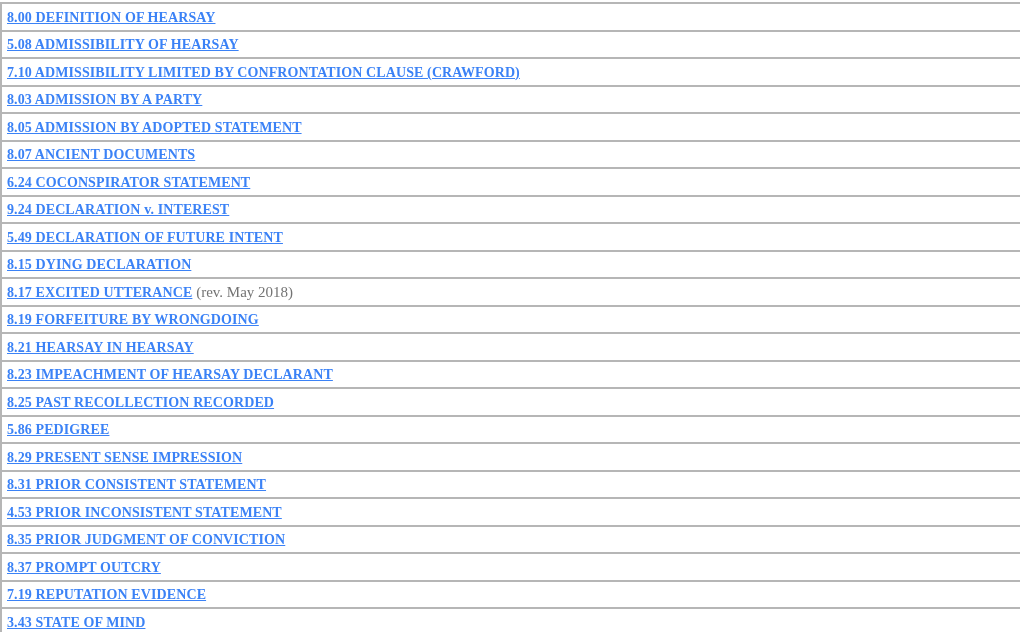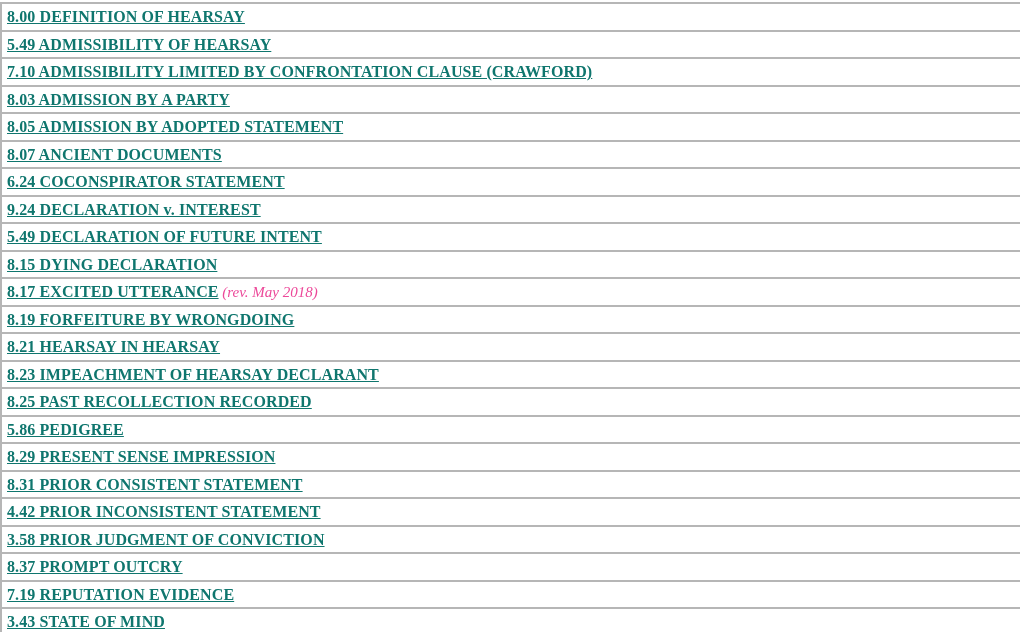--- a/index.html
+++ b/index.html
@@ -33,44 +33,43 @@
   #index-table td {
     border-bottom: 2px solid #b6b6b6;
     padding: 0 0 0 5px;
     vertical-align: middle;
     height: 25.5px;
     line-height: 15px;
     white-space: nowrap;
   }
 
   a.idx-link {
-    color: #0f766e;
+    color: #3b82f6;
     font-weight: bold;
-    font-size: 16px;
+    font-size: 14px;
     text-decoration: underline;
     letter-spacing: 0.1px;
   }
 
   .rev-note {
-    color: #ec4899;
-    font-style: italic;
+    color: #737373;
     font-weight: normal;
     font-size: 15px;
   }
 </style>
 </head>
 <body>
 
 <table id="index-table">
   <tbody>
       <tr>
         <td><a class="idx-link" href="#">8.00 DEFINITION OF HEARSAY</a></td>
       </tr>
       <tr>
-        <td><a class="idx-link" href="#">5.49 ADMISSIBILITY OF HEARSAY</a></td>
+        <td><a class="idx-link" href="#">5.08 ADMISSIBILITY OF HEARSAY</a></td>
       </tr>
       <tr>
         <td><a class="idx-link" href="#">7.10 ADMISSIBILITY LIMITED BY CONFRONTATION CLAUSE (CRAWFORD)</a></td>
       </tr>
       <tr>
         <td><a class="idx-link" href="#">8.03 ADMISSION BY A PARTY</a></td>
       </tr>
       <tr>
         <td><a class="idx-link" href="#">8.05 ADMISSION BY ADOPTED STATEMENT</a></td>
       </tr>
@@ -107,24 +106,24 @@
       <tr>
         <td><a class="idx-link" href="#">5.86 PEDIGREE</a></td>
       </tr>
       <tr>
         <td><a class="idx-link" href="#">8.29 PRESENT SENSE IMPRESSION</a></td>
       </tr>
       <tr>
         <td><a class="idx-link" href="#">8.31 PRIOR CONSISTENT STATEMENT</a></td>
       </tr>
       <tr>
-        <td><a class="idx-link" href="#">4.42 PRIOR INCONSISTENT STATEMENT</a></td>
+        <td><a class="idx-link" href="#">4.53 PRIOR INCONSISTENT STATEMENT</a></td>
       </tr>
       <tr>
-        <td><a class="idx-link" href="#">3.58 PRIOR JUDGMENT OF CONVICTION</a></td>
+        <td><a class="idx-link" href="#">8.35 PRIOR JUDGMENT OF CONVICTION</a></td>
       </tr>
       <tr>
         <td><a class="idx-link" href="#">8.37 PROMPT OUTCRY</a></td>
       </tr>
       <tr>
         <td><a class="idx-link" href="#">7.19 REPUTATION EVIDENCE</a></td>
       </tr>
       <tr>
         <td><a class="idx-link" href="#">3.43 STATE OF MIND</a></td>
       </tr>

